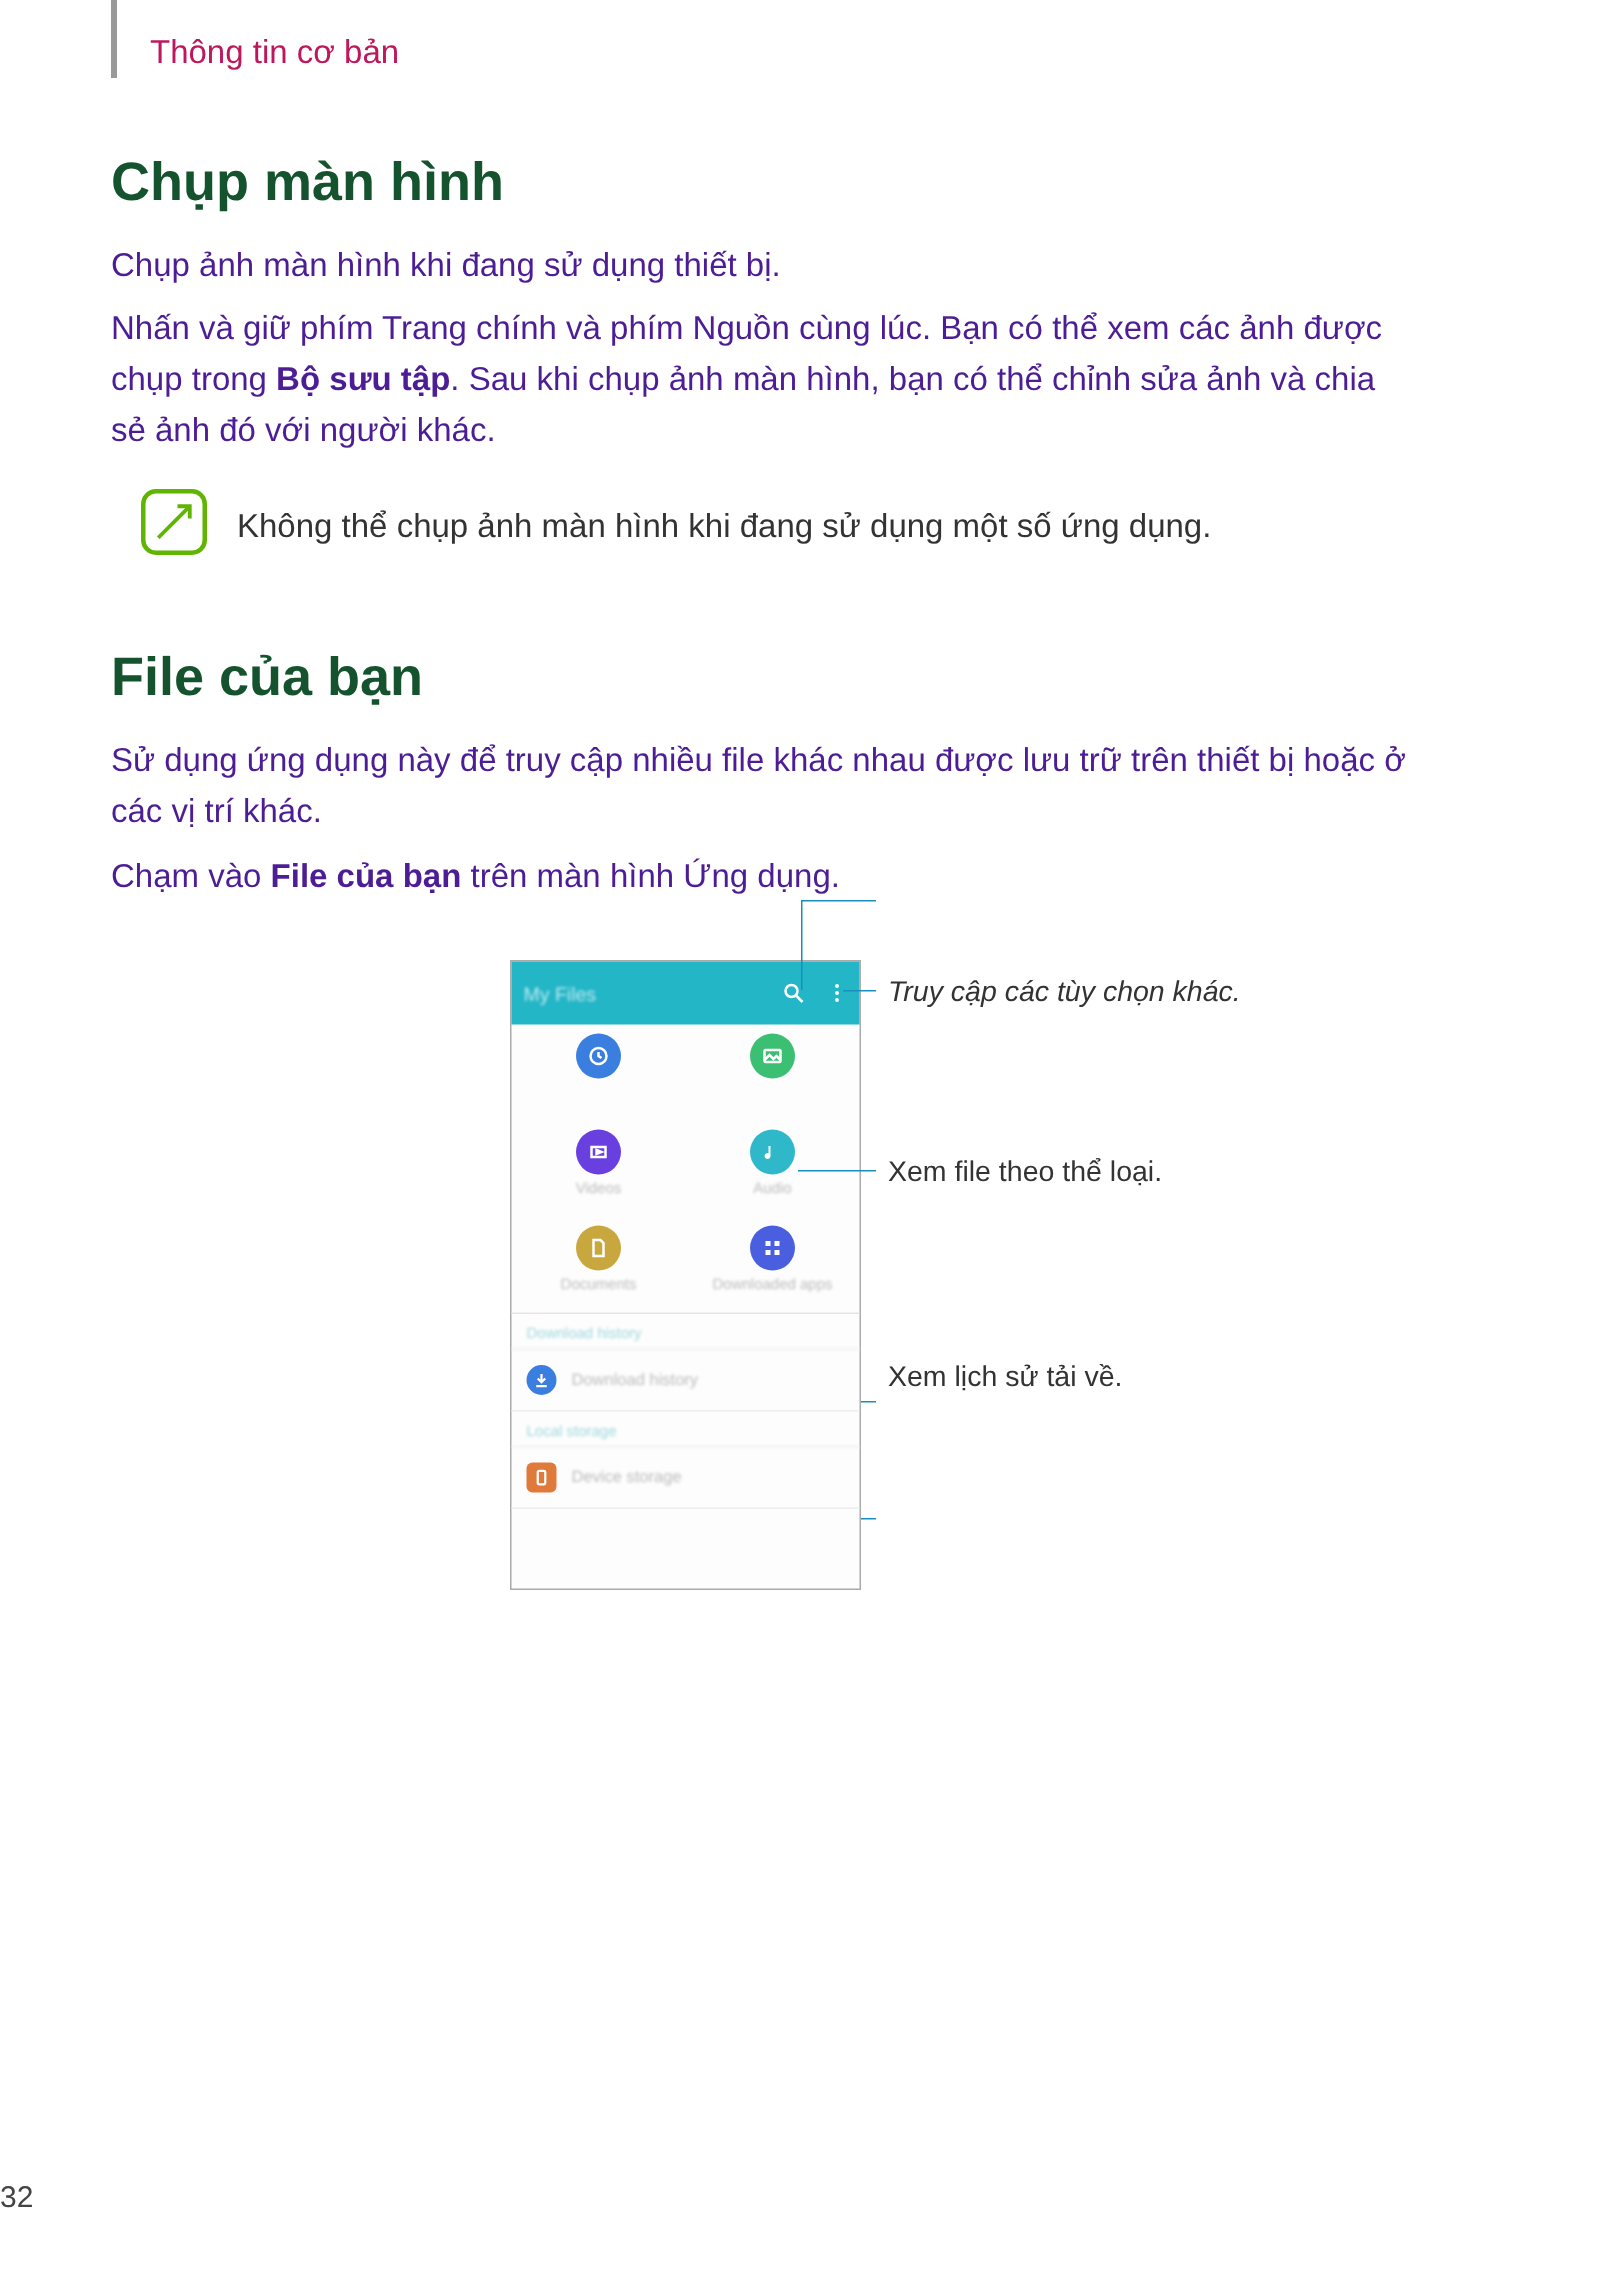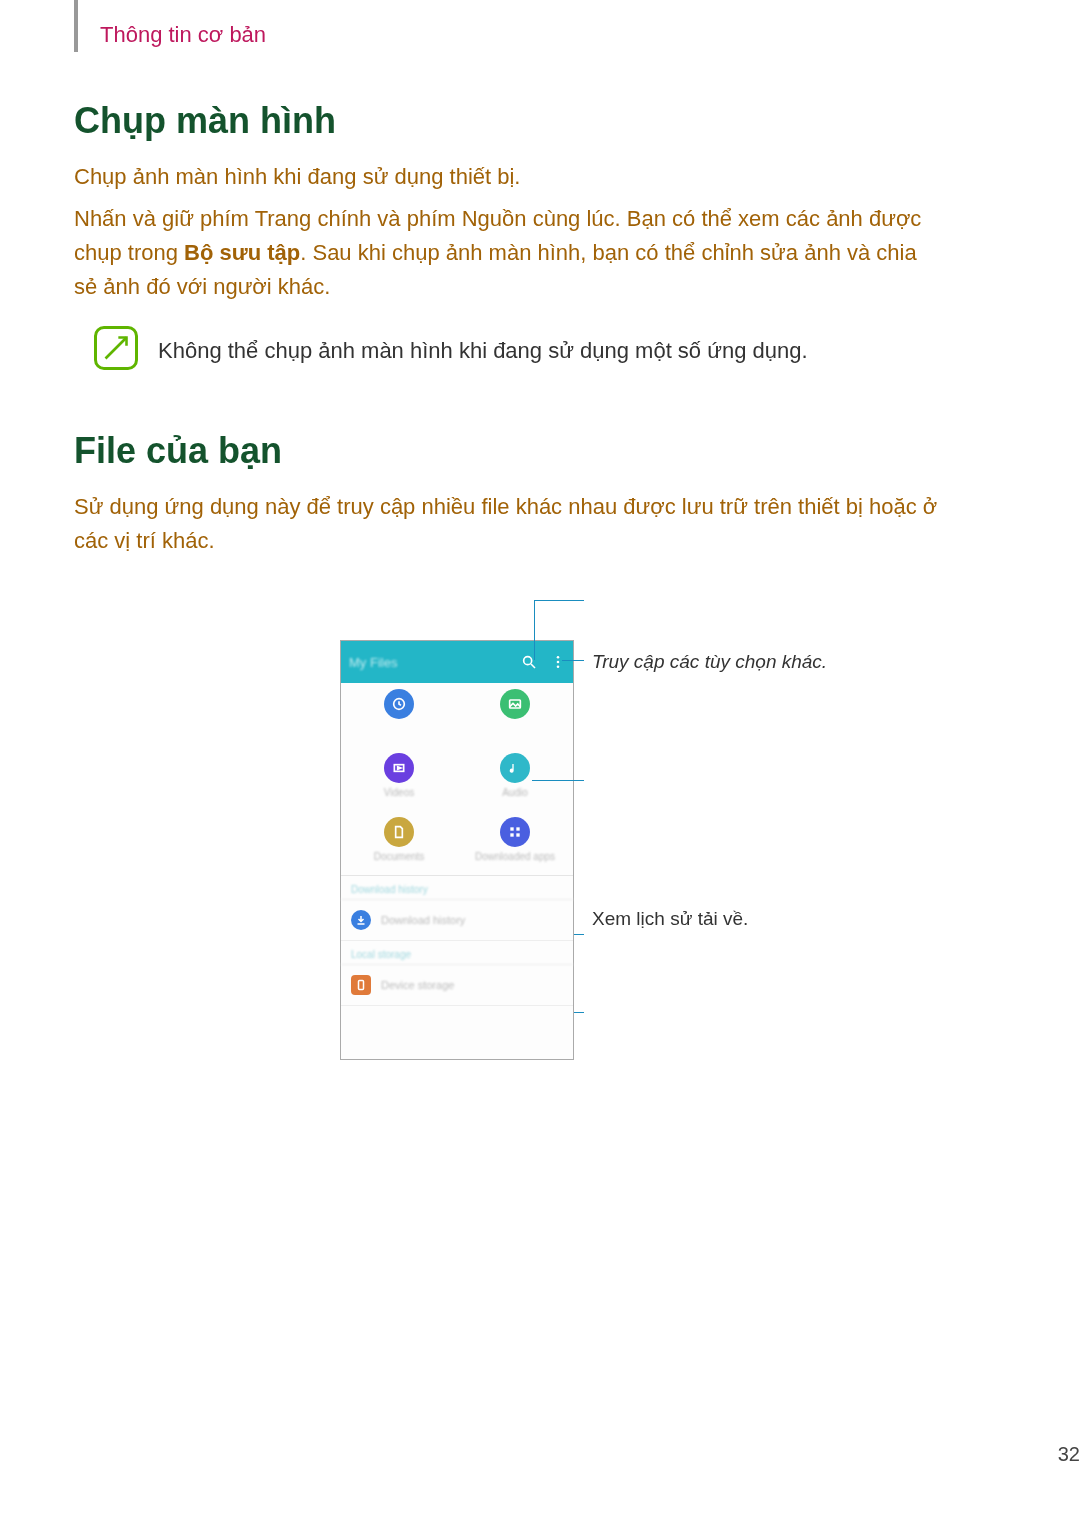--- a/index.html
+++ b/index.html
@@ -34,21 +34,21 @@
   }
   h1 {
     color: #14532d;
     font-size: 36px;
     font-weight: bold;
     margin-bottom: 18px;
   }
   .para {
     font-size: 22px;
     line-height: 1.55;
-    color: #a16207;
+    color: #4c1d95;
     margin-bottom: 8px;
   }
   .note-row {
     display: flex;
     align-items: flex-start;
     gap: 20px;
     margin-top: 22px;
     margin-bottom: 50px;
     margin-left: 20px;
   }
@@ -164,24 +164,24 @@
   }
   .line {
     position: absolute;
     background: #1a8dbf;
   }
   .line-h { height: 1px; }
   .line-v { width: 1px; }
 
   .page-num {
     position: absolute;
-    bottom: 61px;
+    bottom: 50px;
     left: 0;
     width: 100%;
-    text-align: right;
+    text-align: left;
     font-size: 20px;
     color: #444;
   }
 </style>
 </head>
 <body>
 
 <div class="header-bar"></div>
 <div class="header-text">Thông tin cơ bản</div>
 
@@ -200,20 +200,23 @@
         <path d="M3 14 L3 21 L10 21" opacity="0"></path>
         <path d="M5 17 L3 19" opacity="0"></path>
         <path d="M3 21 C6 18 6 18 3 21" opacity="0"></path>
       </svg>
     </div>
     <div class="note-text">Không thể chụp ảnh màn hình khi đang sử dụng một số ứng dụng.</div>
   </div>
 
   <h1 class="h1b">File của bạn</h1>
   <p class="para">Sử dụng ứng dụng này để truy cập nhiều file khác nhau được lưu trữ trên thiết bị hoặc ở các vị trí khác.</p>
+  <p class="para">
+    <span>Chạm vào </span><b>File của bạn</b><span> trên màn hình Ứng dụng.</span>
+  </p>
 </div>
 
 <div class="figure-wrap">
 
   <div class="phone">
     <div class="appbar">
       <span class="appbar-title">My Files</span>
       <div class="appbar-icons">
         <span class="search-ic">
           <svg width="16" height="16" viewBox="0 0 24 24" fill="none" stroke="#fff" stroke-width="2.5">
@@ -307,20 +310,21 @@
     </div>
   </div>
 
   <div class="line line-v" style="left:194px; top:20px; height:60px;"></div>
   <div class="line line-h" style="left:194px; top:20px; width:50px;"></div>
 
   <div class="line line-h" style="left:222px; top:80px; width:22px;"></div>
   <div class="callout" style="left:252px; top:70px;font-style:italic;">Truy cập các tùy chọn khác.</div>
 
   <div class="line line-h" style="left:192px; top:200px; width:52px;"></div>
+  <div class="callout" style="left:252px; top:190px;">Xem file theo thể loại.</div>
 
   <div class="line line-h" style="left:234px; top:354px; width:10px;"></div>
   <div class="callout" style="left:252px; top:327px;">Xem lịch sử tải về.</div>
 
   <div class="line line-h" style="left:234px; top:432px; width:10px;"></div>
 
 </div>
 
 <div class="page-num">32</div>
 

